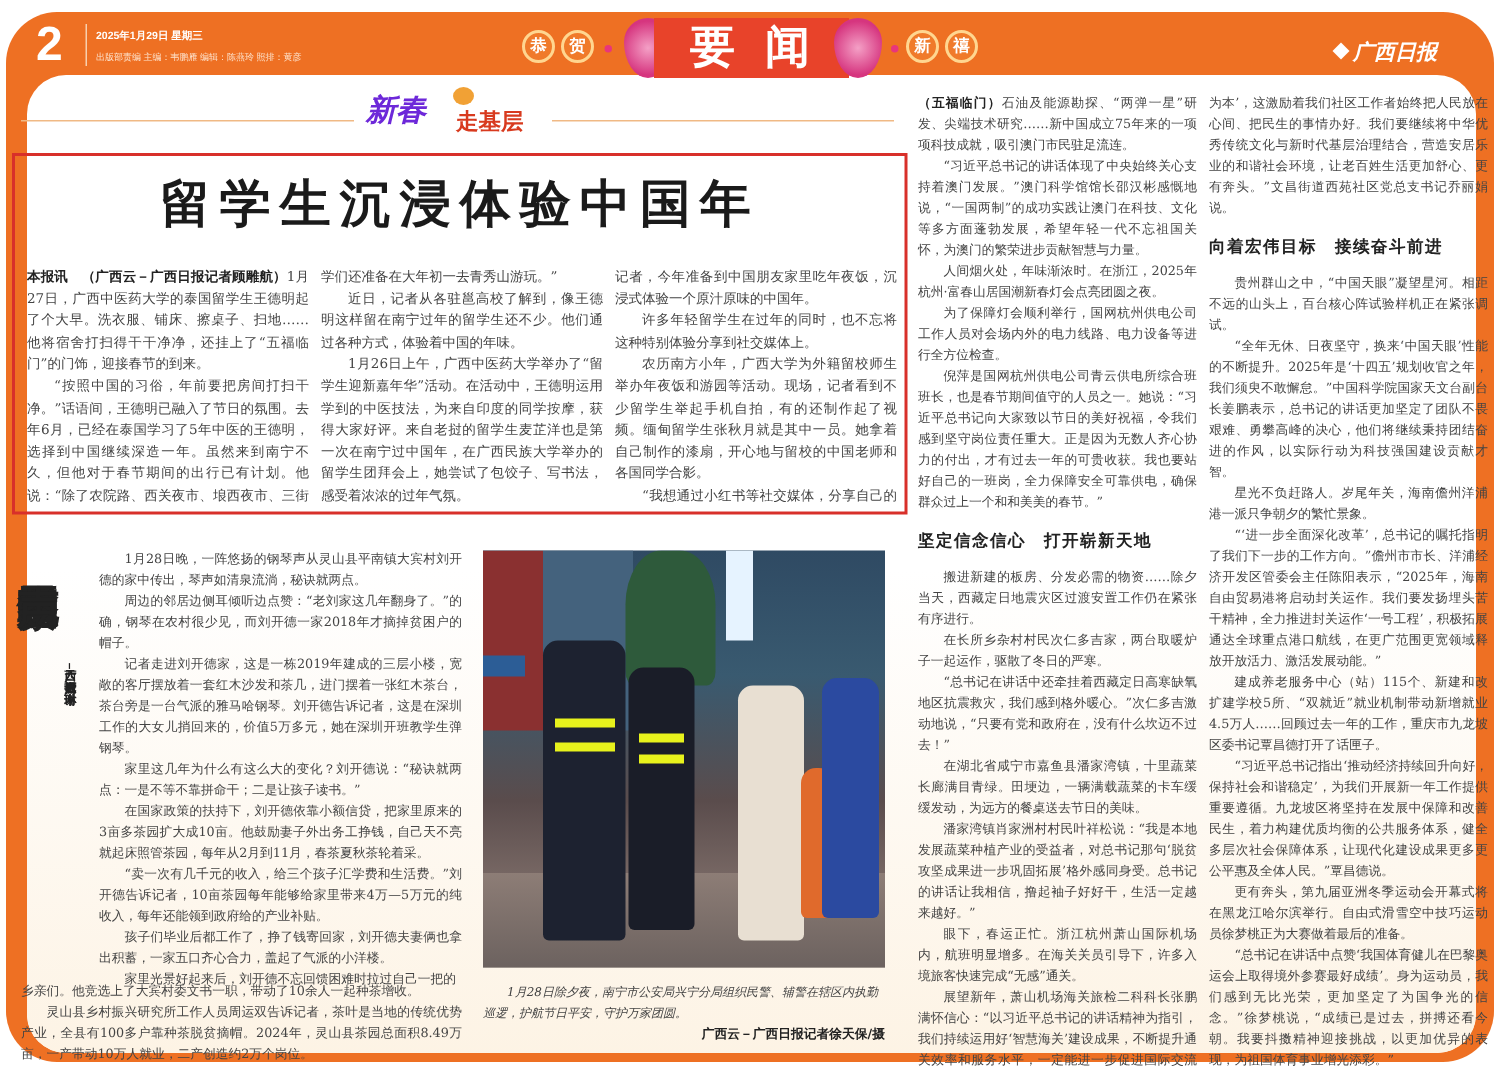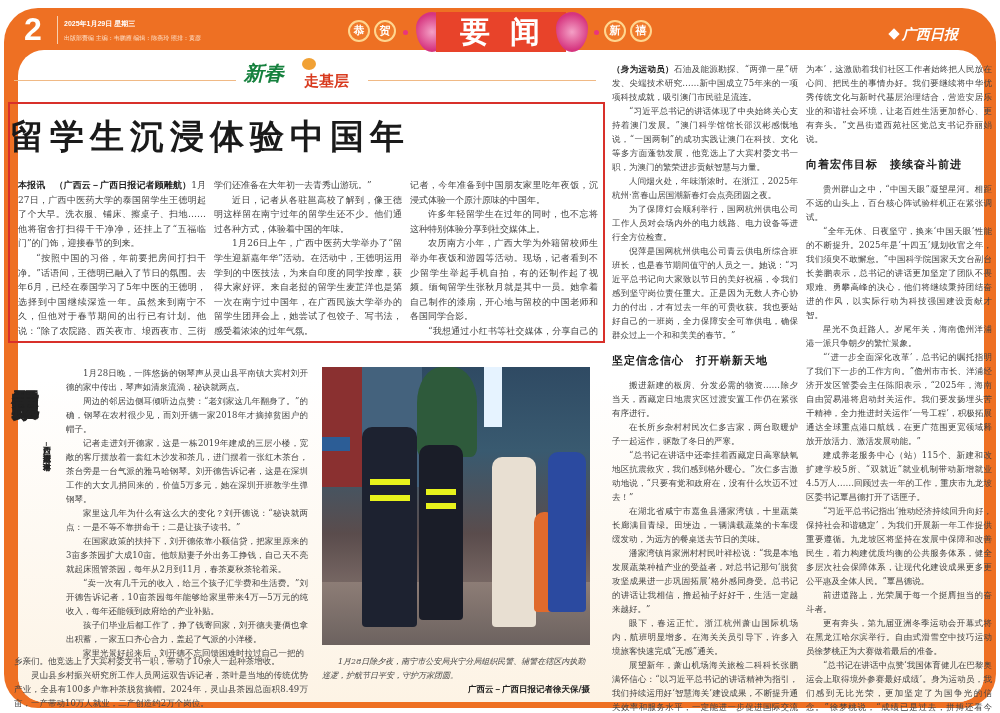--- a/index.html
+++ b/index.html
@@ -66,39 +66,39 @@
   }
 
   
   .column-banner-line {
     position: absolute; top: 80px; height: 1px; background: #f0b985;
   }
   .column-banner {
     position: absolute; left: 244px; top: 60px; width: 130px; height: 36px;
   }
   .column-banner .xc {
-    position: absolute; left: 0; top: 0; font-size: 20px; color: #15803d; font-style: italic;
+    position: absolute; left: 0; top: 0; font-size: 20px; color: #6d28d9; font-style: italic;
     font-weight: bold; font-family: "DejaVu Serif", serif;
   }
   .column-banner .zjc {
     position: absolute; left: 60px; top: 12px; font-size: 15px; color: #d83a1e; font-weight: bold;
     font-family: "DejaVu Sans", sans-serif;
   }
   .lantern {
     position: absolute; left: 302px; top: 58px; width: 14px; height: 12px; border-radius: 50%;
     background: #f1a135;
   }
 
   
   .main-box {
     position: absolute; left: 8px; top: 102px; width: 597px; height: 241px;
     border: 2px solid #d8302a;
   }
   .main-headline {
-    position: absolute; left: 0; top: 12px; width: 100%; 
+    position: absolute; left: 0; top: 12px; width: 100%; text-align: center;
     font-family: "DejaVu Sans", sans-serif; font-weight: bold; font-size: 34px; color: #1a1a1a;
     letter-spacing: 6px; line-height: 40px;
   }
   .main-cols {
     position: absolute; left: 8px; top: 74px; width: 580px; height: 162px;
     display: flex; gap: 8px;
   }
   .col {
     flex: 1; font-size: 9px; line-height: 14.6px; color: #444; text-align: justify;
     overflow: hidden;
@@ -259,22 +259,22 @@
   <div class="person" style="left:170px; top:90px; width:44px; height:170px; background:#e8dfd2;"></div>
   <div class="person" style="left:212px; top:145px; width:22px; height:100px; background:#e06a2c;"></div>
   <div class="person" style="left:226px; top:85px; width:38px; height:160px; background:#2b4aa0;"></div>
 </div>
 <div class="photo-caption">
   <p>1月28日除夕夜，南宁市公安局兴宁分局组织民警、辅警在辖区内执勤巡逻，护航节日平安，守护万家团圆。</p>
 </div>
 <div class="photo-credit">广西云－广西日报记者徐天保/摄</div>
 
 <div class="rcol" style="left:612px; top:62px;">
-  <p class="noindent"><span class="lead">（身为运动员）</span><span>石油及能源勘探、“两弹一星”研发、尖端技术研究……新中国成立75年来的一项项科技成就，吸引澳门市民驻足流连。</span></p>
-  <p>“习近平总书记的讲话体现了中央始终关心支持着澳门发展。”澳门科学馆馆长邵汉彬感慨地说，“一国两制”的成功实践让澳门在科技、文化等多方面蓬勃发展，他竞选上了大宾村委文书一职，为澳门的繁荣进步贡献智慧与力量。</p>
+  <p class="noindent"><span class="lead">（五福临门）</span><span>石油及能源勘探、“两弹一星”研发、尖端技术研究……新中国成立75年来的一项项科技成就，吸引澳门市民驻足流连。</span></p>
+  <p>“习近平总书记的讲话体现了中央始终关心支持着澳门发展。”澳门科学馆馆长邵汉彬感慨地说，“一国两制”的成功实践让澳门在科技、文化等多方面蓬勃发展，希望年轻一代不忘祖国关怀，为澳门的繁荣进步贡献智慧与力量。</p>
   <p>人间烟火处，年味渐浓时。在浙江，2025年杭州·富春山居国潮新春灯会点亮团圆之夜。</p>
   <p>为了保障灯会顺利举行，国网杭州供电公司工作人员对会场内外的电力线路、电力设备等进行全方位检查。</p>
   <p>倪萍是国网杭州供电公司青云供电所综合班班长，也是春节期间值守的人员之一。她说：“习近平总书记向大家致以节日的美好祝福，令我们感到坚守岗位责任重大。正是因为无数人齐心协力的付出，才有过去一年的可贵收获。我也要站好自己的一班岗，全力保障安全可靠供电，确保群众过上一个和和美美的春节。”</p>
   <p class="subhead">坚定信念信心　打开崭新天地</p>
   <p>搬进新建的板房、分发必需的物资……除夕当天，西藏定日地震灾区过渡安置工作仍在紧张有序进行。</p>
   <p>在长所乡杂村村民次仁多吉家，两台取暖炉子一起运作，驱散了冬日的严寒。</p>
   <p>“总书记在讲话中还牵挂着西藏定日高寒缺氧地区抗震救灾，我们感到格外暖心。”次仁多吉激动地说，“只要有党和政府在，没有什么坎迈不过去！”</p>
   <p>在湖北省咸宁市嘉鱼县潘家湾镇，十里蔬菜长廊满目青绿。田埂边，一辆满载蔬菜的卡车缓缓发动，为远方的餐桌送去节日的美味。</p>
   <p>潘家湾镇肖家洲村村民叶祥松说：“我是本地发展蔬菜种植产业的受益者，对总书记那句‘脱贫攻坚成果进一步巩固拓展’格外感同身受。总书记的讲话让我相信，撸起袖子好好干，生活一定越来越好。”</p>
   <p>眼下，春运正忙。浙江杭州萧山国际机场内，航班明显增多。在海关关员引导下，许多入境旅客快速完成“无感”通关。</p>
@@ -284,17 +284,16 @@
 
 <div class="rcol" style="left:806px; top:62px;">
   <p class="noindent">为本’，这激励着我们社区工作者始终把人民放在心间、把民生的事情办好。我们要继续将中华优秀传统文化与新时代基层治理结合，营造安居乐业的和谐社会环境，让老百姓生活更加舒心、更有奔头。”文昌街道西苑社区党总支书记乔丽娟说。</p>
   <p class="subhead">向着宏伟目标　接续奋斗前进</p>
   <p>贵州群山之中，“中国天眼”凝望星河。相距不远的山头上，百台核心阵试验样机正在紧张调试。</p>
   <p>“全年无休、日夜坚守，换来‘中国天眼’性能的不断提升。2025年是‘十四五’规划收官之年，我们须臾不敢懈怠。”中国科学院国家天文台副台长姜鹏表示，总书记的讲话更加坚定了团队不畏艰难、勇攀高峰的决心，他们将继续秉持团结奋进的作风，以实际行动为科技强国建设贡献才智。</p>
   <p>星光不负赶路人。岁尾年关，海南儋州洋浦港一派只争朝夕的繁忙景象。</p>
   <p>“‘进一步全面深化改革’，总书记的嘱托指明了我们下一步的工作方向。”儋州市市长、洋浦经济开发区管委会主任陈阳表示，“2025年，海南自由贸易港将启动封关运作。我们要发扬埋头苦干精神，全力推进封关运作‘一号工程’，积极拓展通达全球重点港口航线，在更广范围更宽领域释放开放活力、激活发展动能。”</p>
   <p>建成养老服务中心（站）115个、新建和改扩建学校5所、“双就近”就业机制带动新增就业4.5万人……回顾过去一年的工作，重庆市九龙坡区委书记覃昌德打开了话匣子。</p>
   <p>“习近平总书记指出‘推动经济持续回升向好，保持社会和谐稳定’，为我们开展新一年工作提供重要遵循。九龙坡区将坚持在发展中保障和改善民生，着力构建优质均衡的公共服务体系，健全多层次社会保障体系，让现代化建设成果更多更公平惠及全体人民。”覃昌德说。</p>
-  <p>前进道路上，光荣属于每一个挺膺担当的奋斗者。</p>
   <p>更有奔头，第九届亚洲冬季运动会开幕式将在黑龙江哈尔滨举行。自由式滑雪空中技巧运动员徐梦桃正为大赛做着最后的准备。</p>
   <p>“总书记在讲话中点赞‘我国体育健儿在巴黎奥运会上取得境外参赛最好成绩’。身为运动员，我们感到无比光荣，更加坚定了为国争光的信念。”徐梦桃说，“成绩已是过去，拼搏还看今朝。我要抖擞精神迎接挑战，以更加优异的表现，为祖国体育事业增光添彩。”</p>
 
 </div>
 
 </body></html>

